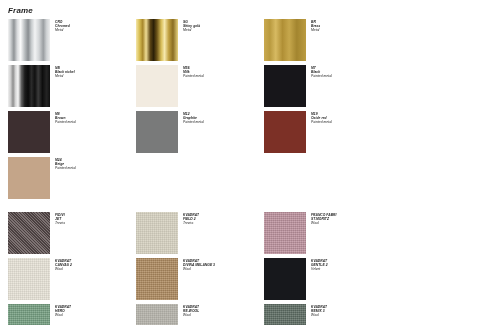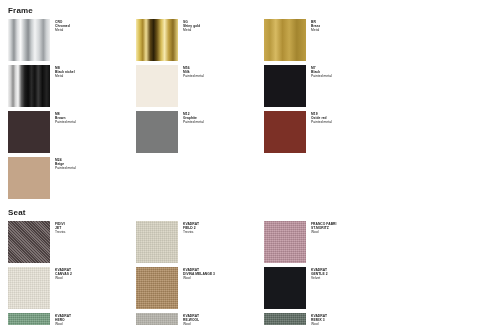--- a/index.html
+++ b/index.html
@@ -13,20 +13,21 @@
     font-family: "Liberation Sans", sans-serif;
     color: #1a1a1a;
     overflow: hidden;
   }
   .page {
     position: relative;
     width: 500px;
     height: 291px;
     padding: 0;
     box-sizing: border-box;
+    font-style: italic;
   }
   .section-title {
     font-size: 8px;
     font-weight: bold;
     letter-spacing: 0.2px;
     color: #1c1c1c;
     margin: 0;
     padding: 0 0 0 8px;
   }
   .section {
@@ -159,21 +160,20 @@
           <span class="swatch-label">
             <span class="code">M24</span>
             <span class="name">Beige</span>
             <span class="material">Painted metal</span>
           </span>
         </div>
       </div>
   </div>
 
   <div class="section" id="seat-section">
-    <div class="section-title">Seat</div>
     <div class="swatch-grid" id="seat-grid">
         <div class="swatch-cell">
           <span class="swatch-chip" style="background: repeating-linear-gradient(45deg, rgb(125, 114, 114) 0px, rgb(125, 114, 114) 1px, rgb(74, 64, 64) 1px, rgb(74, 64, 64) 2px), repeating-linear-gradient(-45deg, rgba(255, 255, 255, 0.35) 0px, rgba(255, 255, 255, 0.35) 1px, rgba(0, 0, 0, 0.15) 1px, rgba(0, 0, 0, 0.15) 2px), rgb(125, 114, 114);"></span>
           <span class="swatch-label">
             <span class="code">FIDIVI</span>
             <span class="name">JET</span>
             <span class="material">Trevira</span>
           </span>
         </div>
         <div class="swatch-cell">

